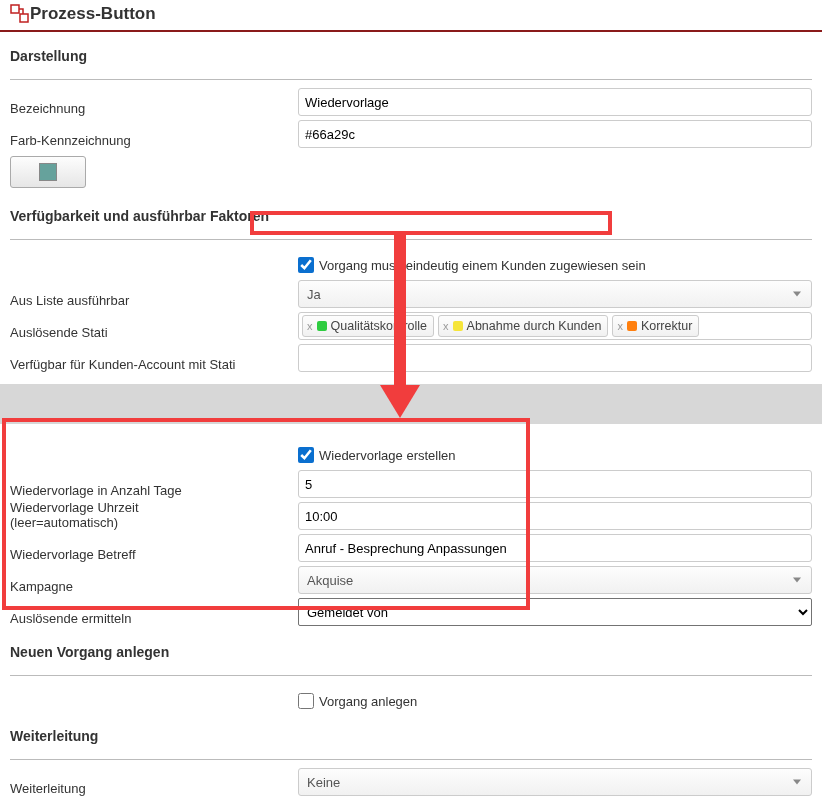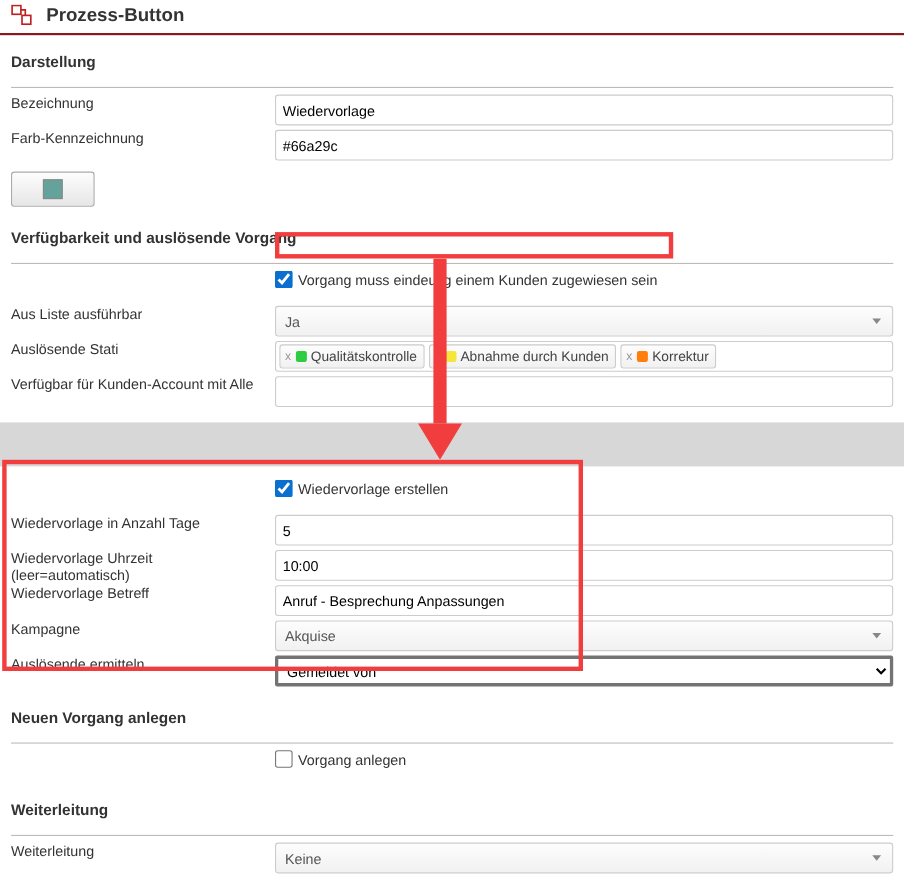--- a/index.html
+++ b/index.html
@@ -1,35 +1,35 @@
 <!DOCTYPE html>
 <html><head>
 <meta charset="utf-8">
 <style>
   * { box-sizing: border-box; margin: 0; padding: 0; }
   html, body { font-family: Arial, sans-serif; font-size: 13px; color: #333; background: #fff; }
   body { width: 822px; }
 
   .header {
-    display: flex; align-items: center; gap: 12px;
+    display: flex; align-items: center; gap: 0;
     padding: 4px 10px 6px 10px;
     border-bottom: 2px solid #8a1a1a;
   }
   .header .hicon {
     width: 20px; height: 20px; display: inline-flex; align-items: center; justify-content: center;
   }
   .header h1 { font-size: 17px; font-weight: bold; }
 
   .content { padding: 10px 10px 0 10px; }
 
   .section-title {
     font-size: 14px; font-weight: bold; padding: 6px 0 15px 0; border-bottom: 1px solid #bbb; margin-bottom: 6px;
   }
 
-  .row { display: flex; align-items: flex-start; min-height: 30px; margin: 2px 0; }
+  .row { display: flex; align-items: flex-end; min-height: 30px; margin: 2px 0; gap: 48px; }
   .row .label { width: 240px; font-size: 13px; color: #333; }
   .row .field { flex: 1; }
 
   .text-input {
     width: 100%; height: 28px; border: 1px solid #ccc; border-radius: 3px; padding: 3px 6px; font-size: 13px;
     background: #fff;
   }
 
   .color-btn {
     width: 76px; height: 32px; border: 1px solid #aaa; border-radius: 3px;
@@ -62,21 +62,21 @@
     display: inline-flex; align-items: center; gap: 4px;
     border: 1px solid #ccc; border-radius: 3px; background: linear-gradient(#fdfdfd, #f1f1f1);
     padding: 1px 6px 1px 4px; font-size: 12.5px; color: #444;
   }
   .tag .x { color: #999; font-size: 11px; }
   .tag .dot { width: 10px; height: 10px; border-radius: 2px; display: inline-block; }
 
   .spacer-gray { height: 40px; background: #d7d7d7; margin: 12px 0 12px 0; }
 
   .select-native {
-    width: 100%; height: 28px; border: 3px solid #737373; border-radius: 2px; padding: 2px 4px; font-size: 13px; background: #fff;
+    width: 100%; height: 28px; border: 1px solid #737373; border-radius: 2px; padding: 2px 4px; font-size: 13px; background: #fff;
   }
 
   
   .anno-box1 {
     position: absolute; border: 4px solid #f13d3d; pointer-events: none;
   }
   .anno-box2 {
     position: absolute; border: 4px solid #f13d3d; pointer-events: none;
   }
   .anno-arrow {
@@ -115,21 +115,21 @@
       <div class="label">Farb-Kennzeichnung</div>
       <div class="field">
         <input class="text-input" type="text" value="#66a29c" style="">
       </div>
     </div>
     <button class="color-btn">
       <span class="color-swatch"></span>
     </button>
 
     
-    <div class="section-title" style="margin-top:14px">Verfügbarkeit und auslösende Vorgang</div>
+    <div class="section-title" style="margin-top:14px">Verfügbarkeit und ausführbar Faktoren</div>
 
     <div class="row">
       <div class="label"></div>
       <div class="field rel">
         <label class="checkbox-wrap">
           <input type="checkbox" checked="" style="">
           <span>Vorgang muss eindeutig einem Kunden zugewiesen sein</span>
         </label>
       </div>
     </div>
@@ -161,21 +161,21 @@
             <span class="x">x</span>
             <span class="dot" style="background:#ff7f0e"></span>
             <span>Korrektur</span>
           </span>
         </div>
       </div>
     </div>
 
 
     <div class="row">
-      <div class="label">Verfügbar für Kunden-Account mit Alle</div>
+      <div class="label">Verfügbar für Kunden-Account mit Stati</div>
       <div class="field">
         <div class="tagbox"></div>
       </div>
     </div>
 
   </div>
 
   <div class="spacer-gray"></div>
 
   <div class="content" style="padding-top:0">

